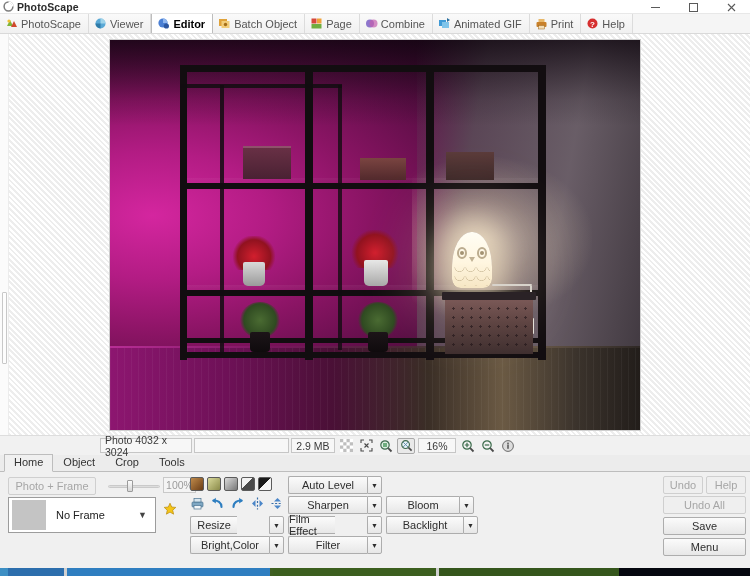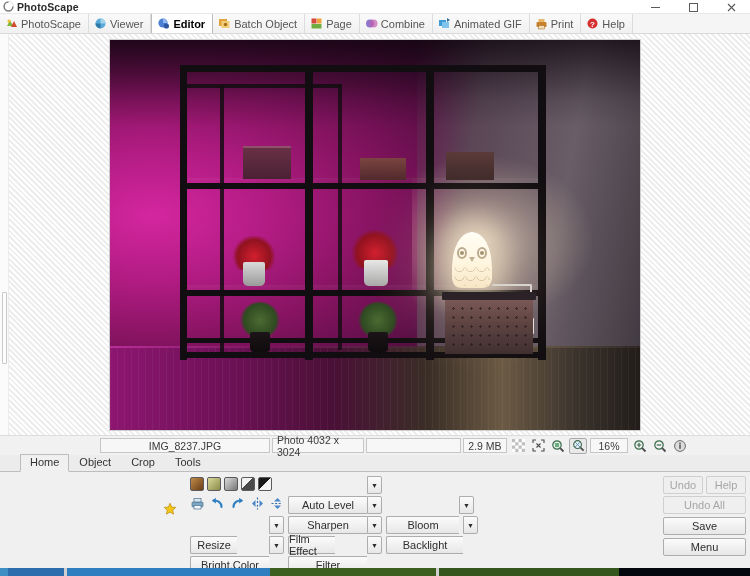--- a/index.html
+++ b/index.html
@@ -231,21 +231,21 @@
   .sicon svg { display: block; }
   #sb-zoom { flex: 0 0 38px; margin: 0 1px; }
 
   
   #edittabs {
     height: 17px;
     background: #ececec;
     display: flex;
     align-items: flex-end;
     border-bottom: 1px solid #bdbdbd;
-    padding-left: 20px;
+    padding-left: 4px;
   }
   .etab {
     padding: 1px 9px 2px 9px;
     font-size: 11px;
     color: #333;
     border: 1px solid transparent;
     border-bottom: none;
     line-height: 13px;
   }
   .etab.active {
@@ -270,21 +270,20 @@
     display: flex; align-items: center; justify-content: center;
     height: 18px;
     user-select: none;
   }
   .btn.disabled { color: #a6a6a6; background: #efefef; border-color: #cfcfcf; }
   .split { display: flex; }
   .split .main {
     flex: 1 1 auto;
     border-right: none;
     border-radius: 2px 0 0 2px;
-    margin-top: 20px;
   }
   .split .arrow {
     width: 15px; flex: 0 0 15px;
     border-radius: 0 2px 2px 0;
     font-size: 7px;
   }
   .grp { position: absolute; }
 
   
   #g-photoframe { left: 8px; top: 5px; width: 180px; }
@@ -543,21 +542,20 @@
       <div class="obj" style="left:140px; top:292px; width:20px; height:20px; background:linear-gradient(180deg,#1c1418,#0f0b0d); border-radius:2px 2px 4px 4px;"></div>
       <div class="obj leaves-green" style="left:248px; top:262px; width:40px; height:36px;"></div>
       <div class="obj" style="left:258px; top:292px; width:20px; height:20px; background:linear-gradient(180deg,#1c1418,#0f0b0d); border-radius:2px 2px 4px 4px;"></div>
     </div>
 
   </div>
 </div>
 
 <div id="statusbar">
   <div id="sb-spacer-left"></div>
-  <div class="sfield" id="sb-filename">IMG_8237.JPG</div>
   <div class="sfield" id="sb-dims">Photo 4032 x 3024</div>
   <div class="sfield" id="sb-blank"></div>
   <div class="sfield" id="sb-size">2.9 MB</div>
 
   <span class="sicon">
     <svg width="13" height="13" viewBox="0 0 12 12">
       <rect width="12" height="12" fill="#ffffff"></rect>
       <g fill="#bfbfbf">
           <rect x="0" y="0" width="3" height="3"></rect>
           <rect x="6" y="0" width="3" height="3"></rect>
@@ -616,21 +614,34 @@
 
 <div id="edittabs">
   <div class="etab active">Home</div>
   <div class="etab">Object</div>
   <div class="etab">Crop</div>
   <div class="etab">Tools</div>
 </div>
 
 <div id="toolbar">
 
-
+  <div class="grp" id="g-photoframe">
+    <div class="btn disabled" id="btn-photoframe">Photo + Frame</div>
+    <div id="frame-slider">
+      <div class="track"></div>
+      <div class="knob"></div>
+    </div>
+    <div id="frame-pct">100%</div>
+  </div>
+
+  <div id="frame-select">
+    <span class="swatch"></span>
+    <span class="label">No Frame</span>
+    <span class="chev">▼</span>
+  </div>
   <span id="frame-star">
     <svg width="14" height="14" viewBox="0 0 14 14">
       <path d="M7 1.2 L8.7 5 L12.8 5.4 L9.7 8.2 L10.6 12.2 L7 10.1 L3.4 12.2 L4.3 8.2 L1.2 5.4 L5.3 5 Z" fill="#f5c518" stroke="#b88a0a" stroke-width=".7"></path>
     </svg>
   </span>
 
 
   <div class="grp" id="g-swatch">
     <span class="swbox" style="background:linear-gradient(135deg,#c08a4a,#6a3d16);"></span>
     <span class="swbox" style="background:linear-gradient(135deg,#d8d89a,#8a8a48);"></span>

